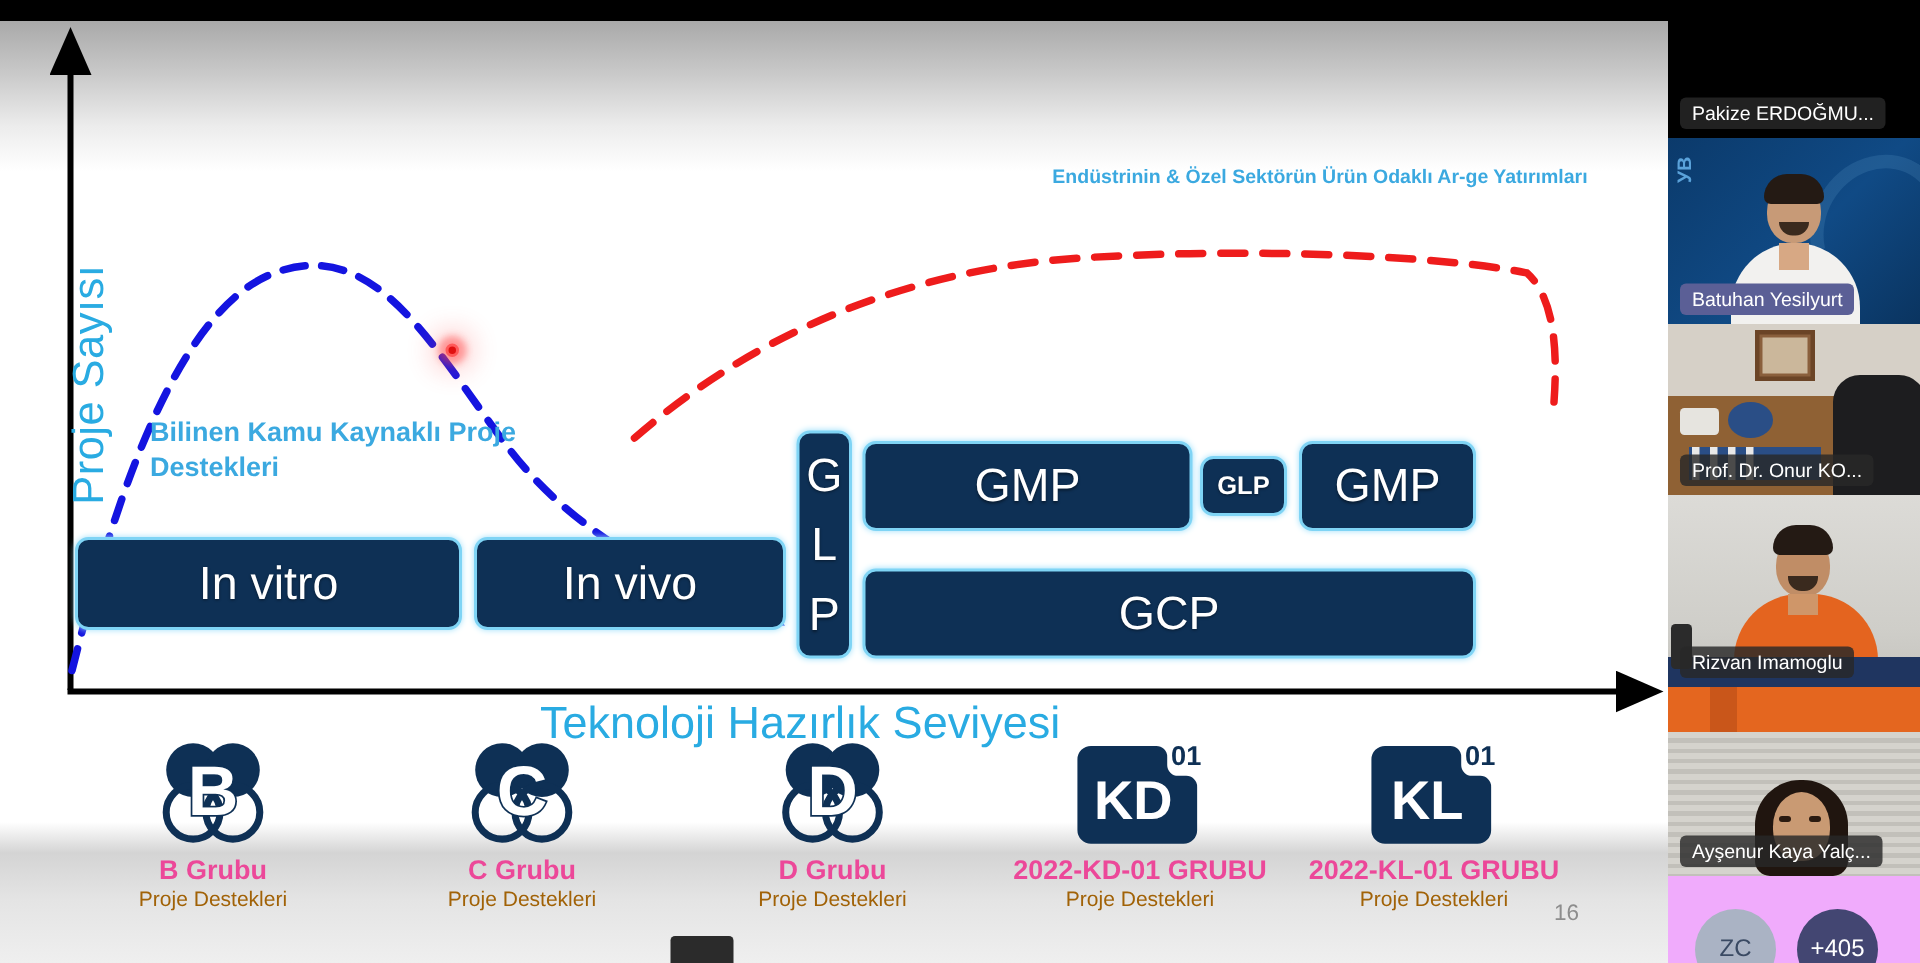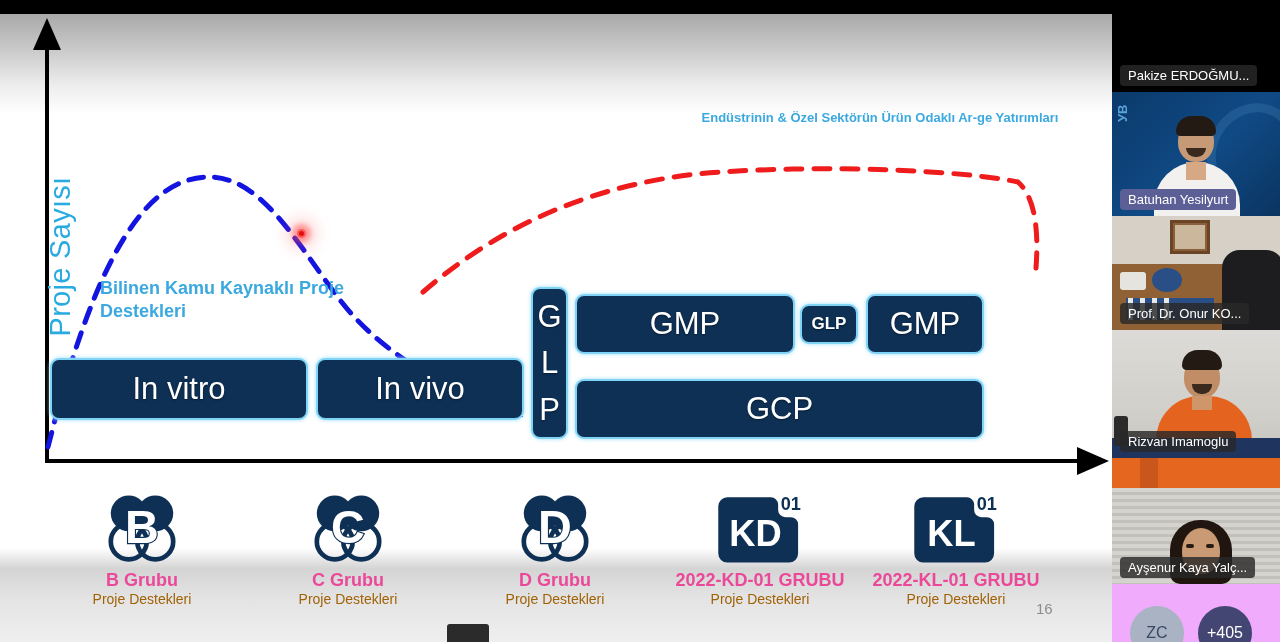--- a/index.html
+++ b/index.html
@@ -197,20 +197,21 @@
       <line x1="47" y1="460" x2="47" y2="42" stroke="#000" stroke-width="4" marker-end="url(#arrowBlack)"></line>
 
       <line x1="45" y1="461" x2="1085" y2="461" stroke="#000" stroke-width="4" marker-end="url(#arrowBlack)"></line>
 
       <path d="M 48 447 C 70 360, 110 215, 178 184 C 250 152, 290 235, 340 300 C 380 352, 440 385, 500 408" fill="none" stroke="#1414e0" stroke-width="5" stroke-dasharray="15 11" stroke-linecap="round" marker-end="url(#arrowBlue)"></path>
 
       <path d="M 423 292 C 500 225, 600 180, 720 172 C 830 165, 960 170, 1018 182 C 1038 200, 1038 240, 1036 268" fill="none" stroke="#ee1c1c" stroke-width="5" stroke-dasharray="16 12" stroke-linecap="round"></path>
     </svg>
 
     <div class="y-axis-label">Proje Sayısı</div>
+    <div class="x-axis-label">Teknoloji Hazırlık Seviyesi</div>
 
     <div class="annot annot-left">Bilinen Kamu Kaynaklı Proje Destekleri</div>
     <div class="annot annot-right">Endüstrinin &amp; Özel Sektörün Ürün Odaklı Ar-ge Yatırımları</div>
 
     <div class="laser"></div>
 
     <div class="pbox" id="box-invitro">In vitro</div>
     <div class="pbox" id="box-invivo">In vivo</div>
 
     <div class="pbox" id="box-glp-tall">

